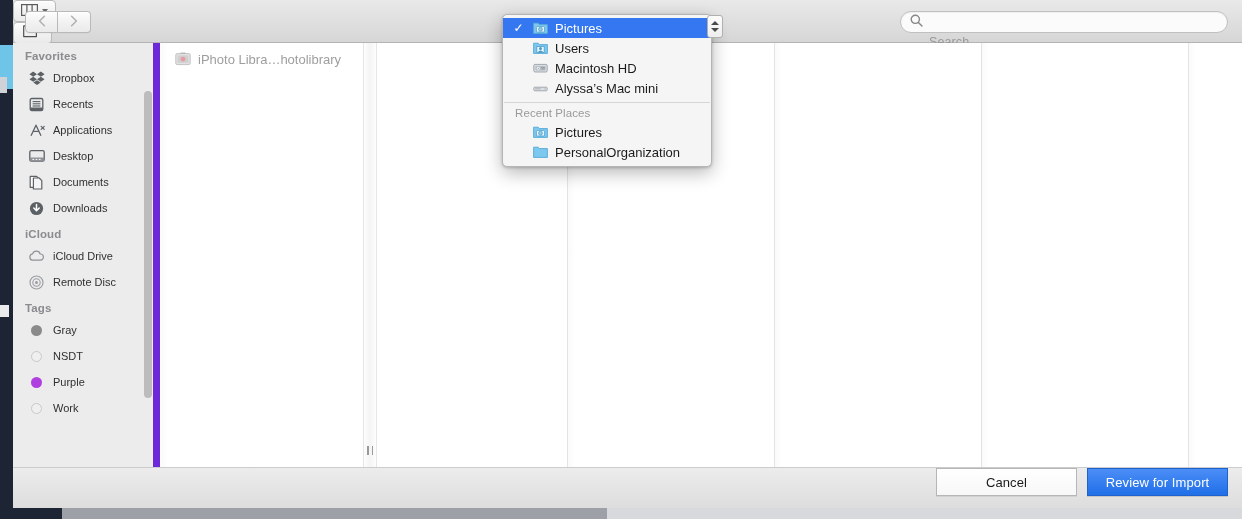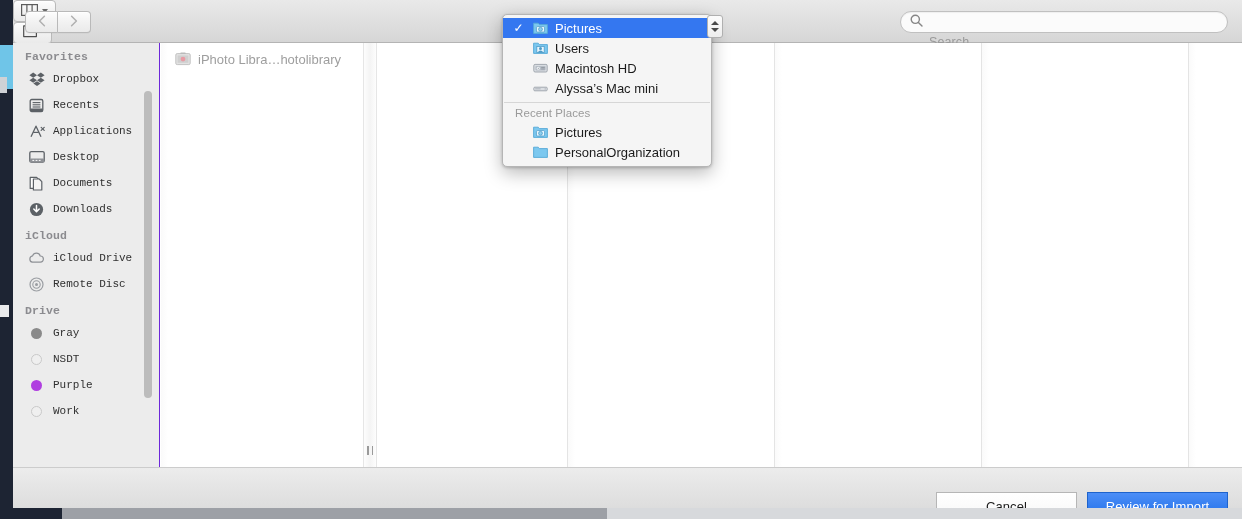--- a/index.html
+++ b/index.html
@@ -61,23 +61,22 @@
     position:absolute; right:14px; top:11px; width:328px; height:22px;
     background:#fbfbfb; border:1px solid #c0c0c0; border-radius:11px;
     display:flex; align-items:center; padding-left:9px; gap:6px;
     box-shadow: 0 1px 1px rgba(0,0,0,.05) inset;
   }
   .search-ph { font-size:12.5px; color:#9a9a9a; letter-spacing:.1px;margin-top:40px; }
 
   
   .sidebar {
     position:absolute; left:0; top:43px; width:147px; height:424px;
-    background:#ececec; border-right:1px solid #6d28d9;
+    background:#ececec; border-right:7px solid #6d28d9;
     overflow:hidden;
-    font-family:Liberation Mono, monospace;
   }
   .sb-head {
     font-size:11.5px; font-weight:bold; color:#8b8b8f;
     padding:7px 0 3px 12px; letter-spacing:.1px;
   }
   .sb-item {
     display:flex; align-items:center; height:26px; padding-left:15px; gap:8px;
     font-size:11px; color:#303030;
   }
   .sb-ico { width:17px; height:17px; display:flex; align-items:center; justify-content:center; flex:0 0 17px; }
@@ -112,21 +111,21 @@
   .rh-bars { display:flex; gap:3px; }
   .rh-bars i { display:block; width:1.5px; height:9px; background:#9a9a9a; }
 
   
   .bottombar {
     position:absolute; left:0; top:467px; width:1229px; height:41px;
     background: linear-gradient(to bottom,#ececec 0%,#dddddd 100%);
     border-top:1px solid #cccccc;
   }
   .btn {
-    position:absolute; top:24px; height:28px;
+    position:absolute; top:0; height:28px;
     border-radius:0; font-size:13px;
     display:flex; align-items:center; justify-content:center;
     letter-spacing:.1px;
   }
   .btn-cancel {
     right:165px; width:141px;
     background:linear-gradient(to bottom,#ffffff,#f7f7f7);
     border:1px solid #b6b6b6; color:#1a1a1a;
     box-shadow:0 1px 0.5px rgba(0,0,0,.07);
   }
@@ -328,21 +327,21 @@
         <span class="sb-ico">
           <svg width="15" height="15" viewBox="0 0 15 15">
             <circle cx="7.5" cy="7.5" r="6.5" fill="#ececec" stroke="#9a9da2" stroke-width="1.2"></circle>
             <circle cx="7.5" cy="7.5" r="3.7" fill="none" stroke="#9a9da2" stroke-width="1.1"></circle>
             <circle cx="7.5" cy="7.5" r="1.5" fill="#9a9da2"></circle>
           </svg>
         </span>
         <span class="sb-label">Remote Disc</span>
       </div>
 
-      <div class="sb-head">Drive</div>
+      <div class="sb-head">Tags</div>
 
       <div class="sb-item">
         <span class="sb-ico">
           <span class="tagdot" style="background:#8a8a8a;"></span>
         </span>
         <span class="sb-label">Gray</span>
       </div>
       <div class="sb-item">
         <span class="sb-ico">
           <span class="tagdot" style="background:#efefef;border:1px solid #c9c9c9;"></span>

